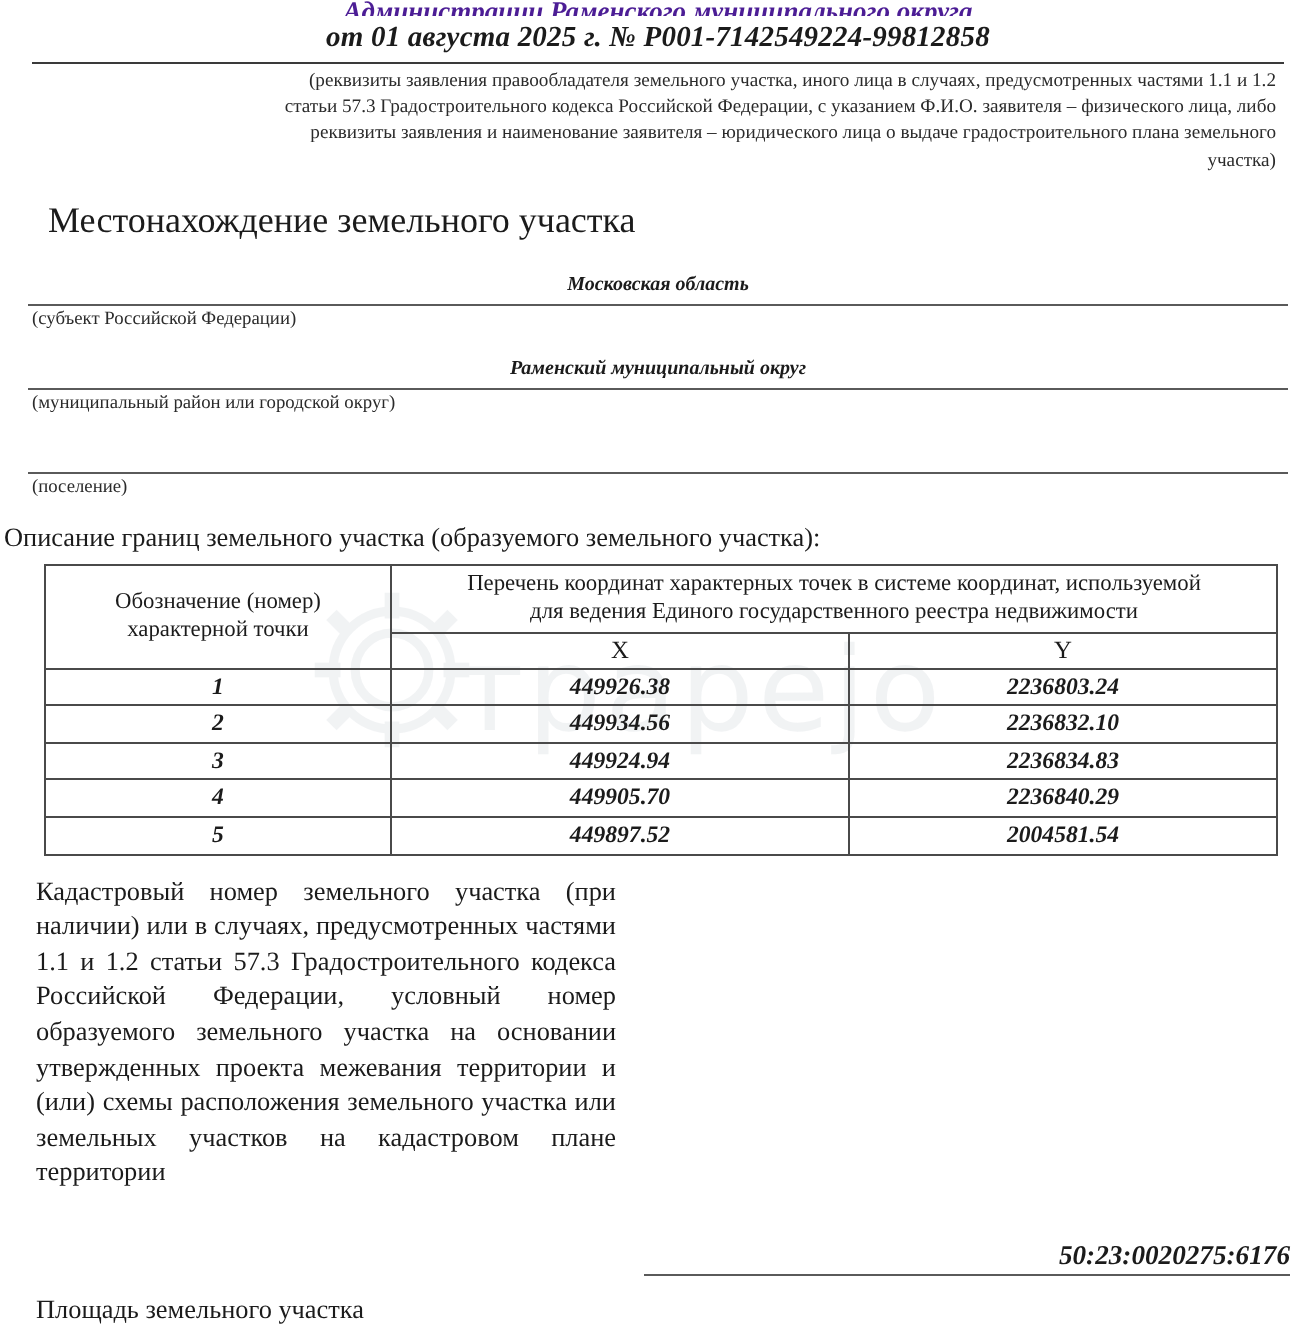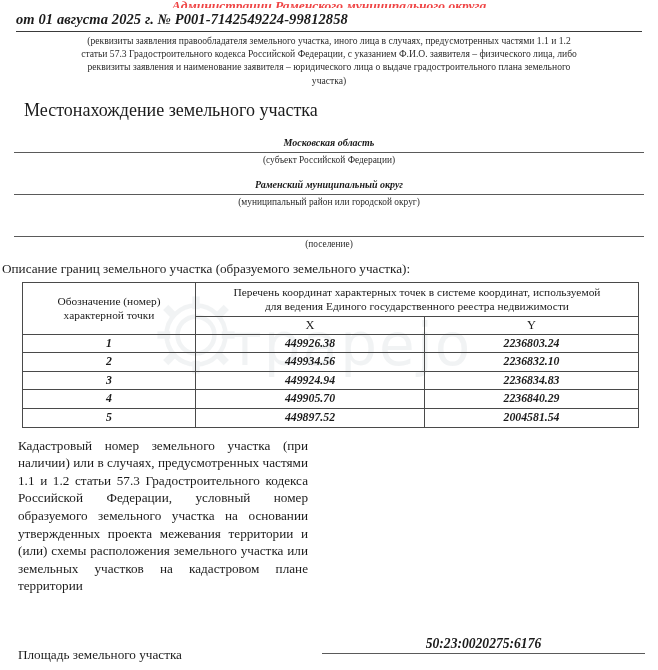--- a/index.html
+++ b/index.html
@@ -59,42 +59,42 @@
 
   
   .crop-line {
     text-align: center;
     font-weight: bold;
     font-style: italic;
     font-size: 13.5px;
     height: 8px;
     overflow: hidden;
     line-height: 12px;
-    color: #ef4444;
+    color: #4c1d95;
     margin: 0;
     padding: 0 32px;
   }
 
   .doc-number {
-    text-align: left;
+    text-align: center;
     font-weight: bold;
     font-style: italic;
     font-size: 14.5px;
     margin: 3px 0 0 0;
     padding: 0 16px;
     letter-spacing: 0.1px;
   }
 
   .rule-under-number {
     border-bottom: 1.2px solid #3a3a3a;
     margin: 3px 16px 0 16px;
   }
 
   .caption-block {
-    text-align: center;
+    text-align: right;
     font-size: 9.6px;
     line-height: 13.2px;
     padding: 2px 20px 0 20px;
     color: #2b2b2b;
   }
 
   
   .section-label {
     font-size: 18px;
     padding: 0 18px;
@@ -113,21 +113,20 @@
     padding: 0 16px;
   }
   .field-value.empty { height: 17px; }
 
   .field-rule {
     border-bottom: 1.1px solid #5a5a5a;
     margin: 1px 14px 0 14px;
   }
 
   .field-caption {
-    text-align: center;
     font-size: 9.4px;
     line-height: 13px;
     padding: 1px 16px 0 16px;
     color: #2b2b2b;
   }
 
   
   .borders-title {
     font-size: 13.2px;
     padding: 0 2px;
@@ -190,26 +189,25 @@
     text-justify: inter-word;
   }
   .cad-text p { margin: 0; }
 
   .val-row {
     position: absolute;
     left: 322px;
     width: 323px;
   }
   .val-row .val {
-    text-align: center;
+    text-align: right;
     font-weight: bold;
     font-style: italic;
     font-size: 13.6px;
     line-height: 16px;
-    margin-top: 16px;
   }
   .val-row .val-rule {
     border-bottom: 1.1px solid #5a5a5a;
     margin-top: 1px;
   }
 
   .cad-value-row { top: 183px; }
   .area-value-row { top: 210px; }
 
   .area-label {

